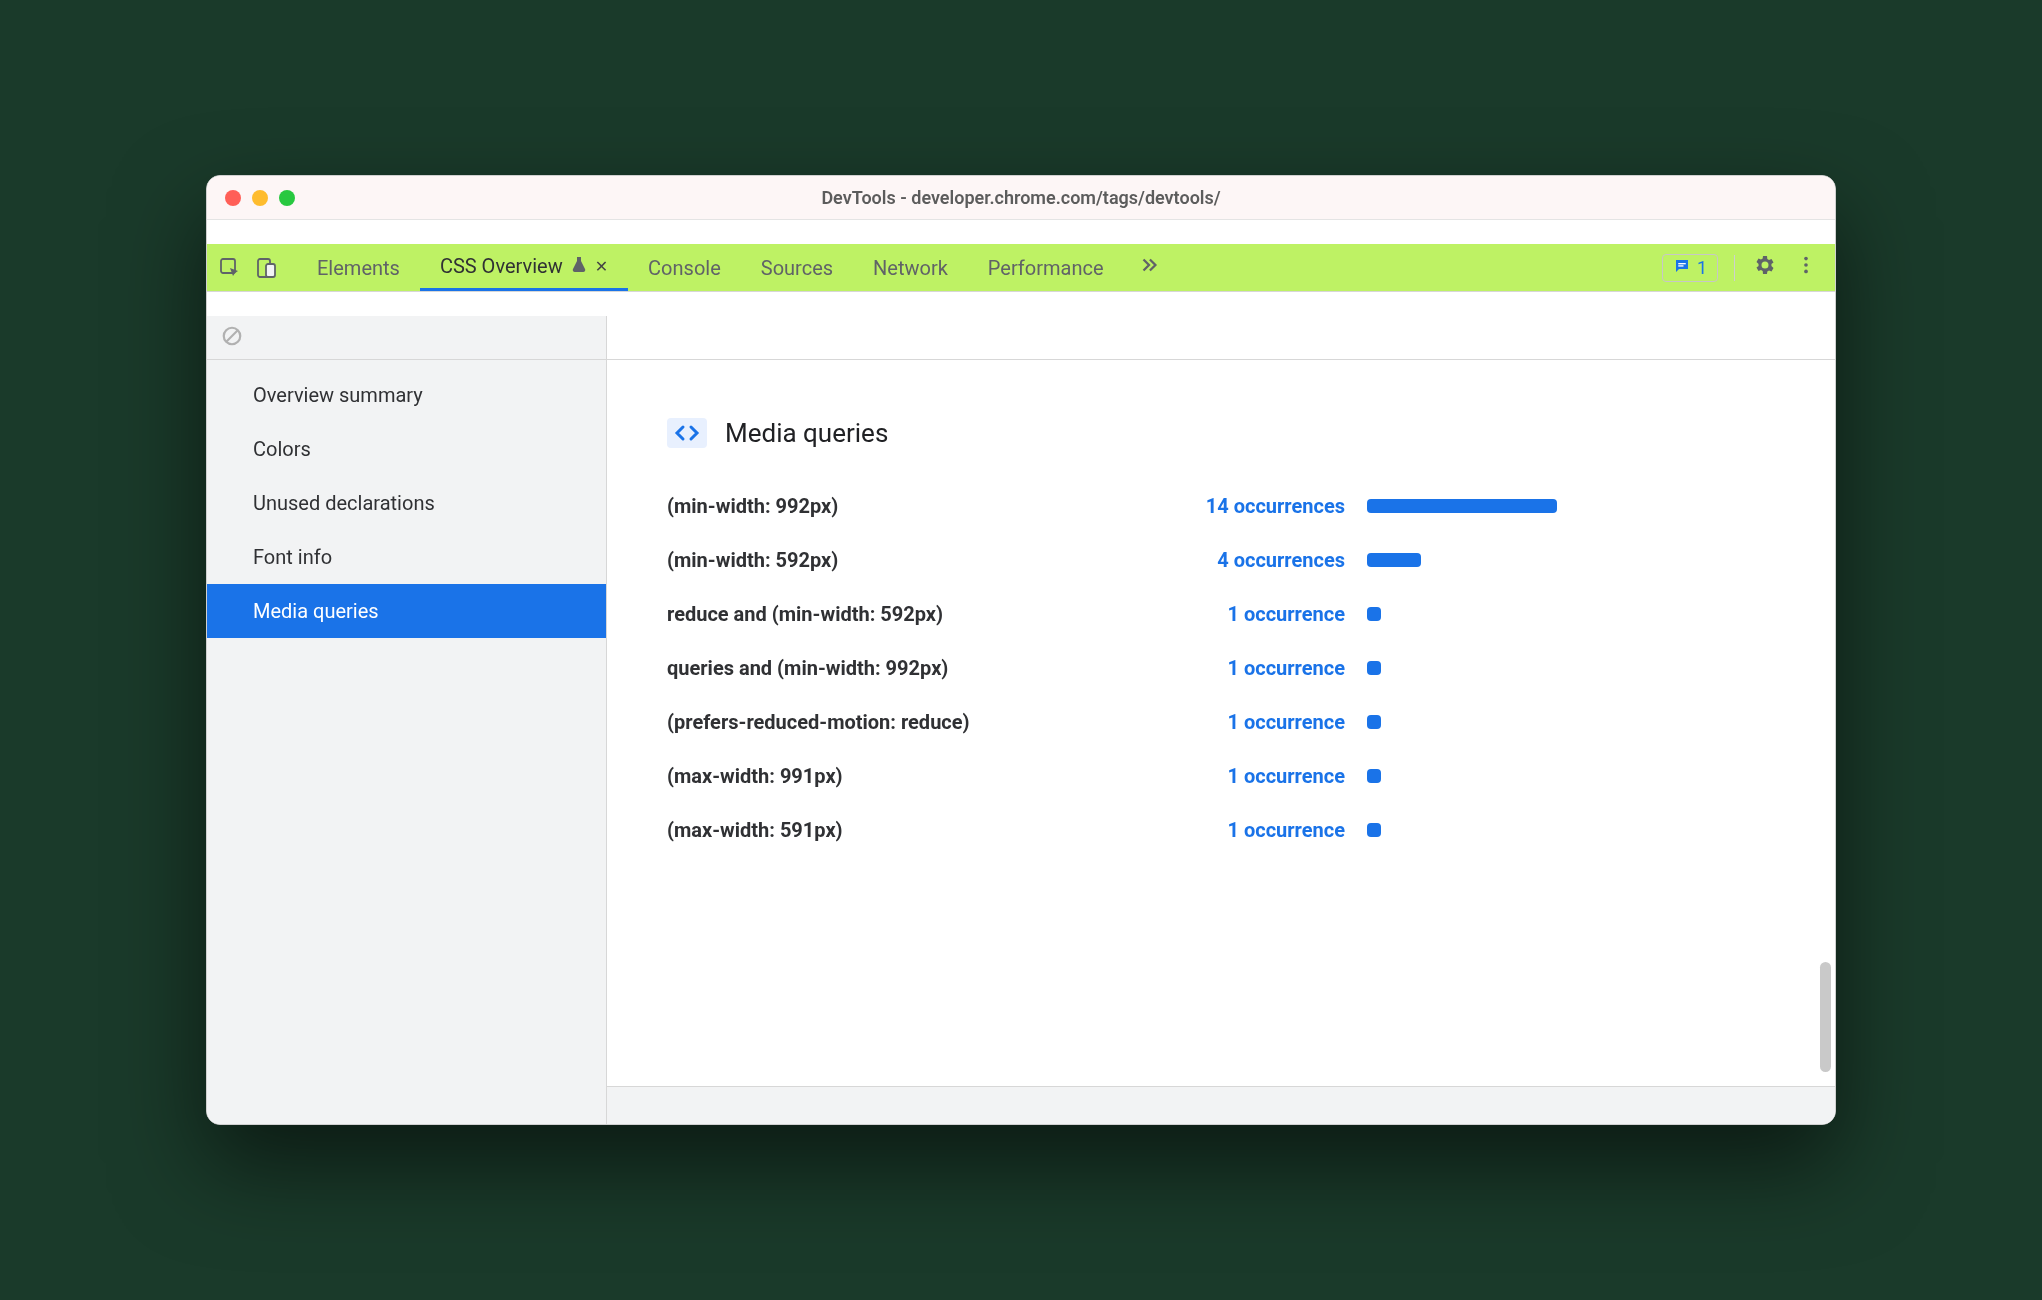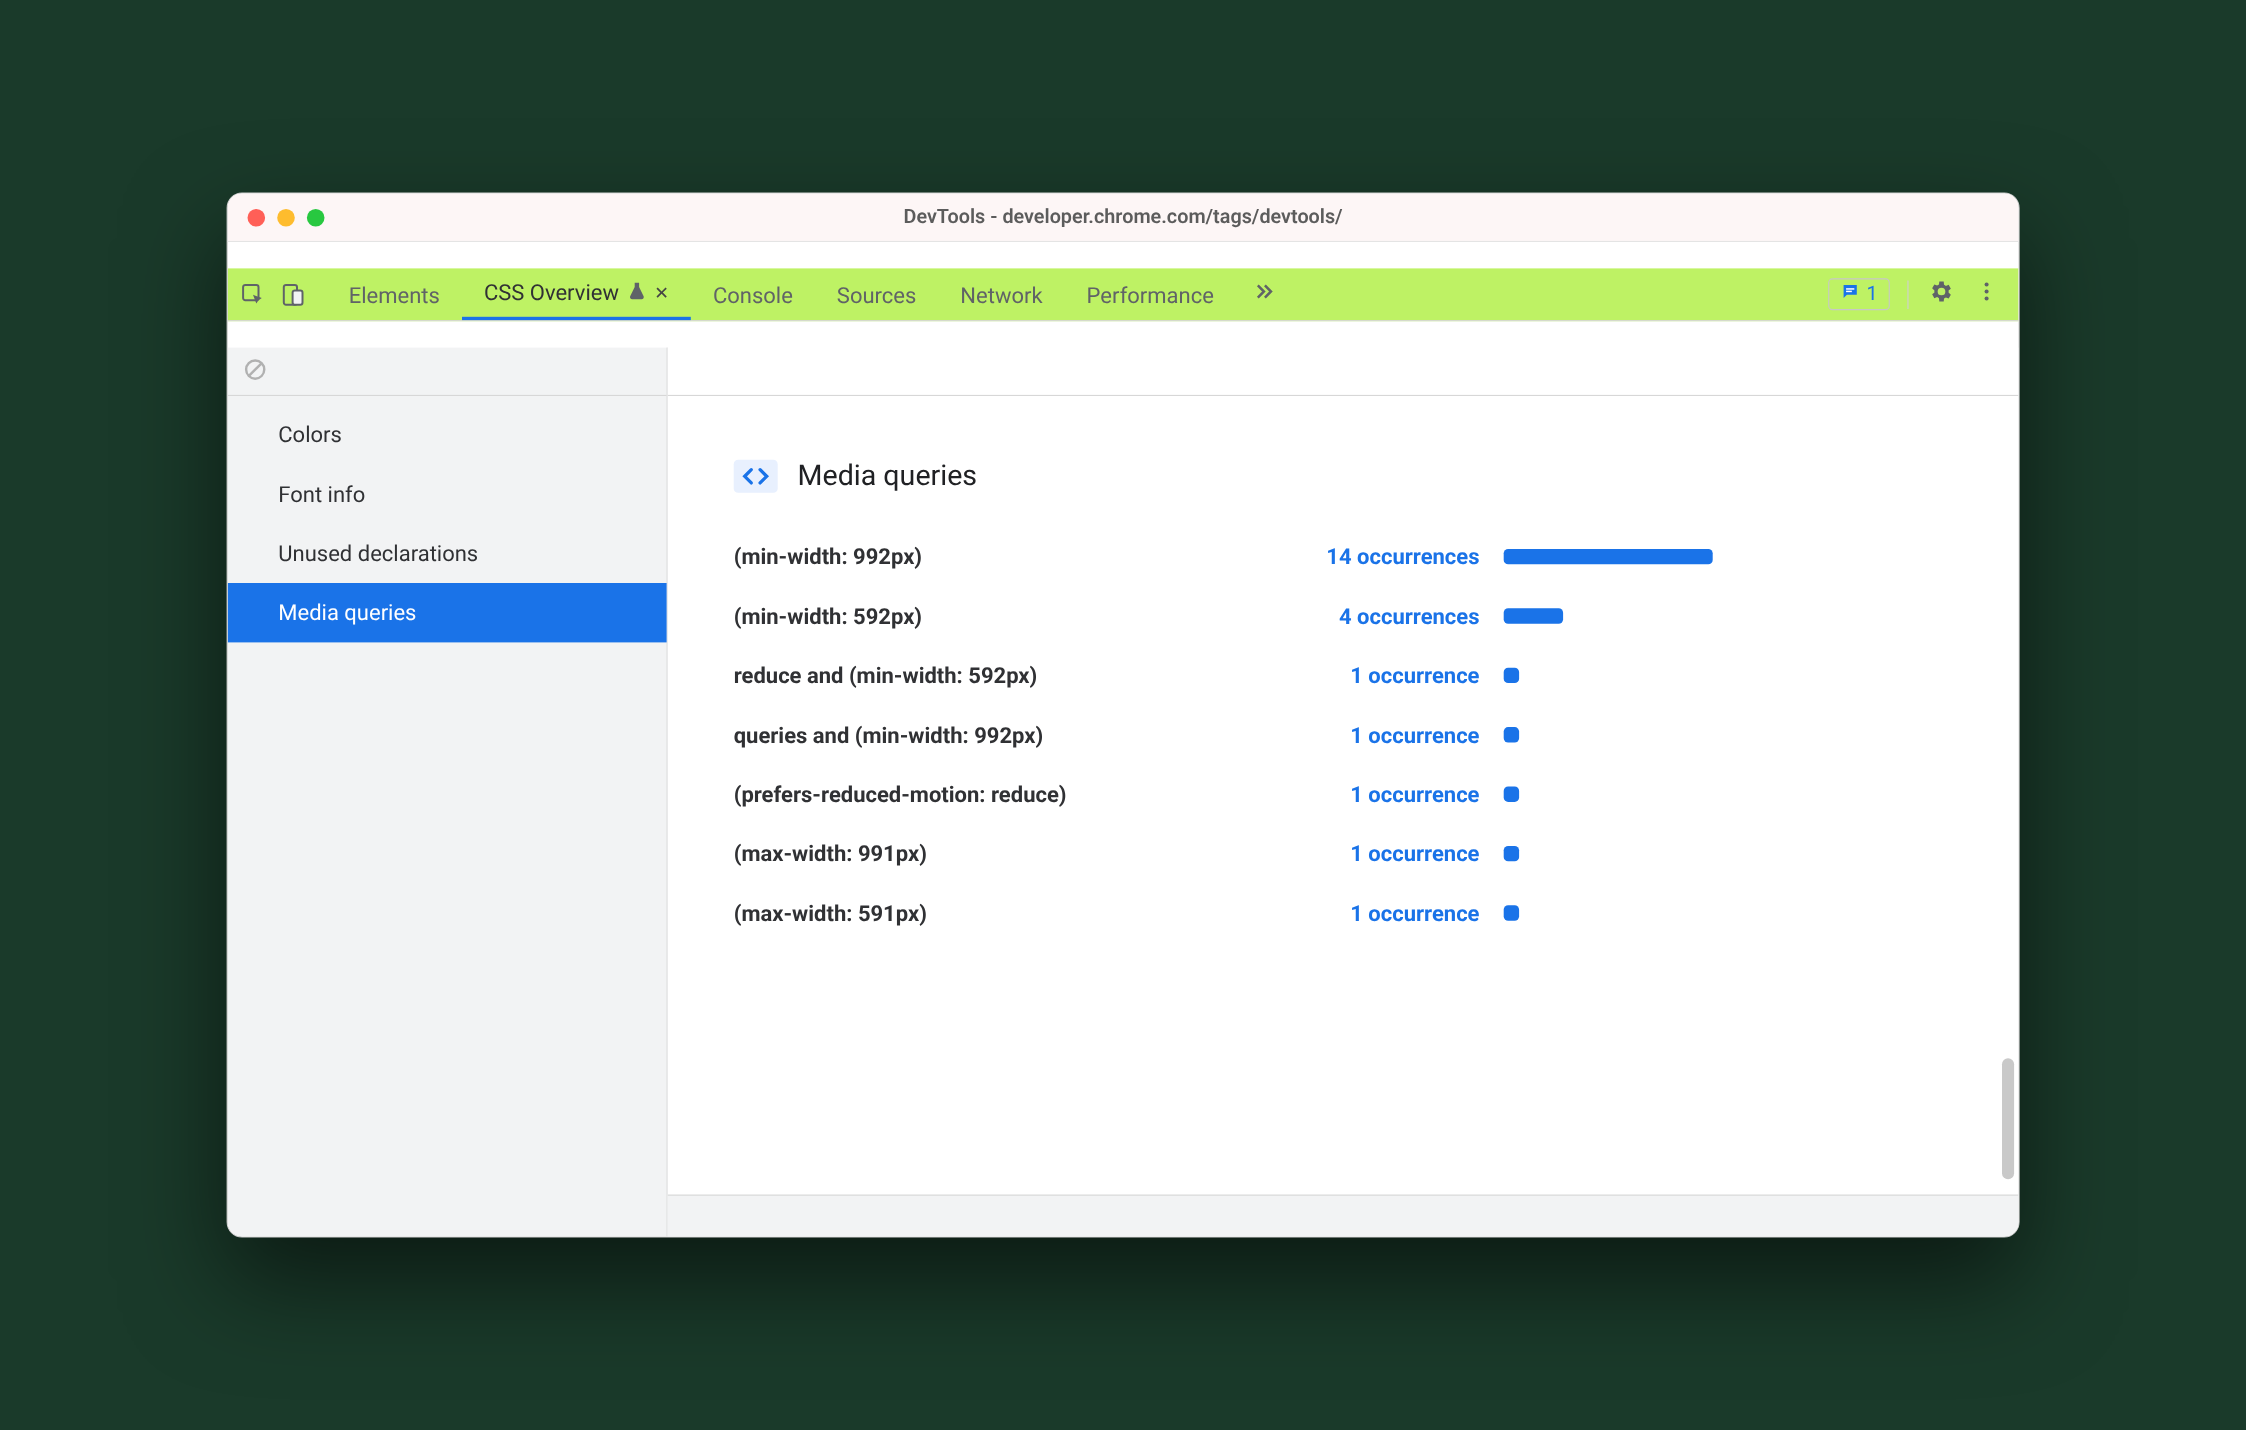--- a/index.html
+++ b/index.html
@@ -239,27 +239,30 @@
           <span>
             <svg width="22" height="22" viewBox="0 0 24 24" fill="none" stroke="#b1b1b1" stroke-width="2.4">
                 <circle cx="12" cy="12" r="9"></circle>
                 <line x1="6" y1="18" x2="18" y2="6"></line>
               </svg>
           </span>
         </span>
       </div>
       <div class="sidebar-items">
         <div class="sidebar-item">
+          <span>Overview summary</span>
+        </div>
+        <div class="sidebar-item">
           <span>Colors</span>
+        </div>
+        <div class="sidebar-item">
+          <span>Unused declarations</span>
         </div>
         <div class="sidebar-item">
           <span>Font info</span>
-        </div>
-        <div class="sidebar-item">
-          <span>Unused declarations</span>
         </div>
         <div class="sidebar-item selected">
           <span>Media queries</span>
         </div>
       </div>
     </div>
 
     <div class="main">
       <div class="main-top"></div>
       <div class="content">

